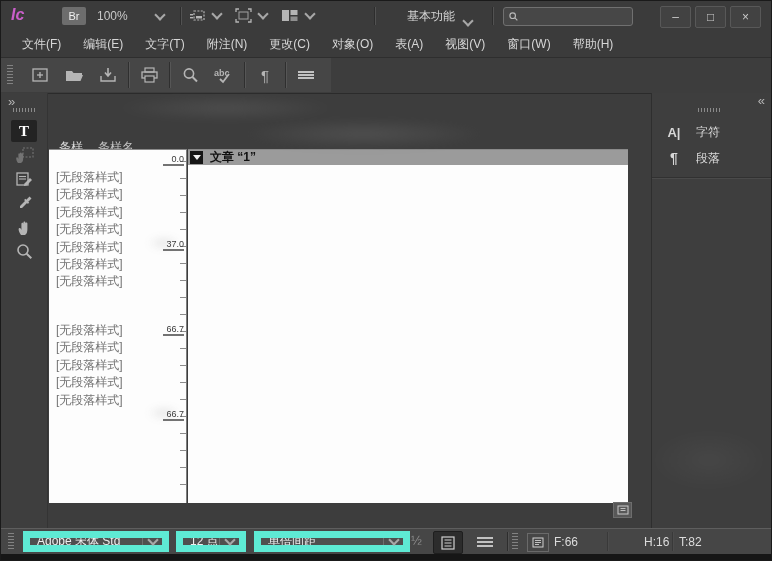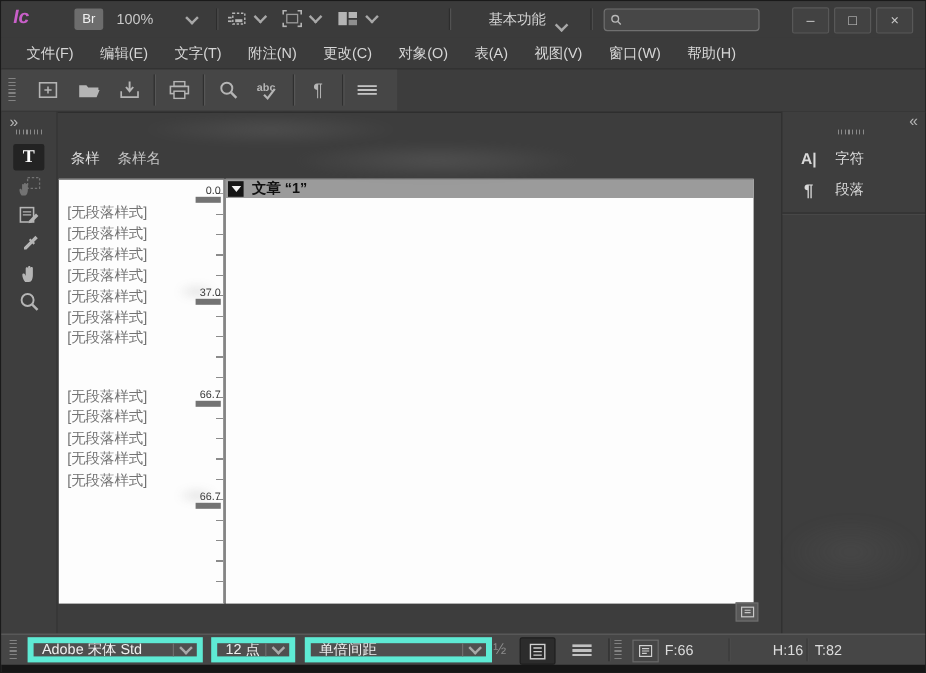--- a/index.html
+++ b/index.html
@@ -41,42 +41,42 @@
   .left-dock{left:0;top:92px;width:46px;height:435px;background:#3e3e3e;border-right:1px solid #343434;}
   .right-dock{left:650px;top:92px;width:122px;height:435px;background:#3e3e3e;border-left:1px solid #2e2e2e;}
   .collapse-glyph{font-size:13px;color:#b5b5b5;letter-spacing:-1px;}
   .toolbox-btn{width:26px;height:22px;display:flex;align-items:center;justify-content:center;margin:2px auto;}
   .toolbox-btn.selected{background:#232323;border-radius:2px;}
   .dock-item{display:flex;align-items:center;gap:12px;height:26px;padding-left:12px;color:#d9d9d9;}
   .dock-item .glyph{width:20px;text-align:center;font-weight:bold;color:#d8d8d8;}
   
   .doc-tab{left:48px;top:92px;width:92px;height:30px;background:#484848;border-right:1px solid #2e2e2e;
     display:flex;align-items:center;padding-left:8px;box-sizing:border-box;color:#e6e6e6;}
-  .panel-tab{top:119px;height:24px;display:flex;align-items:center;color:#dcdcdc;text-align:center;}
+  .panel-tab{top:134px;height:24px;display:flex;align-items:center;color:#dcdcdc;text-align:center;}
   
   .galley{left:48px;top:148px;width:138px;height:354px;background:#fdfdfd;
     border-top:1px solid #8a8a8a;border-right:1px solid #7d7d7d;box-sizing:border-box;}
   .galley-rows{position:absolute;left:7px;top:19px;font-size:12px;line-height:17.4px;color:#737373;white-space:nowrap;}
   .galley-rows.second{top:172px;}
   .ruler{position:absolute;right:0;top:0;width:24px;height:100%;}
   .ruler-ticks{position:absolute;right:0;top:11px;width:6px;height:330px;
     background:repeating-linear-gradient(to bottom,#8b8b8b 0 1px,transparent 1px 17px);}
   .ruler-label{position:absolute;right:2px;width:21px;text-align:right;font-size:9px;color:#3a3a3a;
-    border-bottom:5px solid #737373;padding-bottom:0px;line-height:10px;}
+    border-bottom:2px solid #737373;padding-bottom:0px;line-height:10px;}
   
   .main-editor{left:187px;top:148px;width:440px;height:354px;background:#fdfdfd;border-top:1px solid #8a8a8a;box-sizing:border-box;}
   .story-bar{position:absolute;left:0;top:0;width:100%;height:15px;background:#9b9b9b;display:flex;align-items:center;}
   .story-tri-box{width:13px;height:13px;background:#161616;margin-left:2px;display:flex;align-items:center;justify-content:center;}
   .tri-down{width:0;height:0;border-left:4px solid transparent;border-right:4px solid transparent;border-top:5px solid #f2f2f2;}
   .story-title{margin-left:7px;font-weight:bold;color:#101010;font-size:12px;}
   .corner-box{left:612px;top:501px;width:19px;height:16px;background:#585858;border:1px solid #6d6d6d;
     display:flex;align-items:center;justify-content:center;box-sizing:border-box;}
   
   .statusbar{left:0;top:527px;width:772px;height:26px;background:#464646;border-top:1px solid #5e5e5e;box-sizing:border-box;}
-  .combo{position:absolute;display:flex;align-items:stretch;background:#4f4f4f;border:5px solid #5eead4;height:21px;box-sizing:border-box;}
+  .combo{position:absolute;display:flex;align-items:stretch;background:#4f4f4f;border:7px solid #5eead4;height:21px;box-sizing:border-box;}
   .combo .val{flex:1;display:flex;align-items:center;padding:0 7px;color:#efefef;white-space:nowrap;overflow:hidden;}
   .combo .dd{width:19px;border-left:1px solid #6e6e6e;display:flex;align-items:center;justify-content:center;}
   .pressed-btn{left:432px;top:2px;width:30px;height:23px;background:#2c2c2c;border:1px solid #1e1e1e;border-radius:2px;
     display:flex;align-items:center;justify-content:center;box-sizing:border-box;}
   .stat{position:absolute;top:6px;color:#dcdcdc;}
   .hamb{width:16px;height:10px;background:repeating-linear-gradient(to bottom,#c2c2c2 0 2px,transparent 2px 4px);}
   .bottom-edge{left:0;top:553px;width:772px;height:8px;background:#161616;}
   
   .smudge{position:absolute;border-radius:50%;filter:blur(4px);
     background:radial-gradient(ellipse,rgba(110,110,110,.65),rgba(110,110,110,0) 70%);pointer-events:none;}

